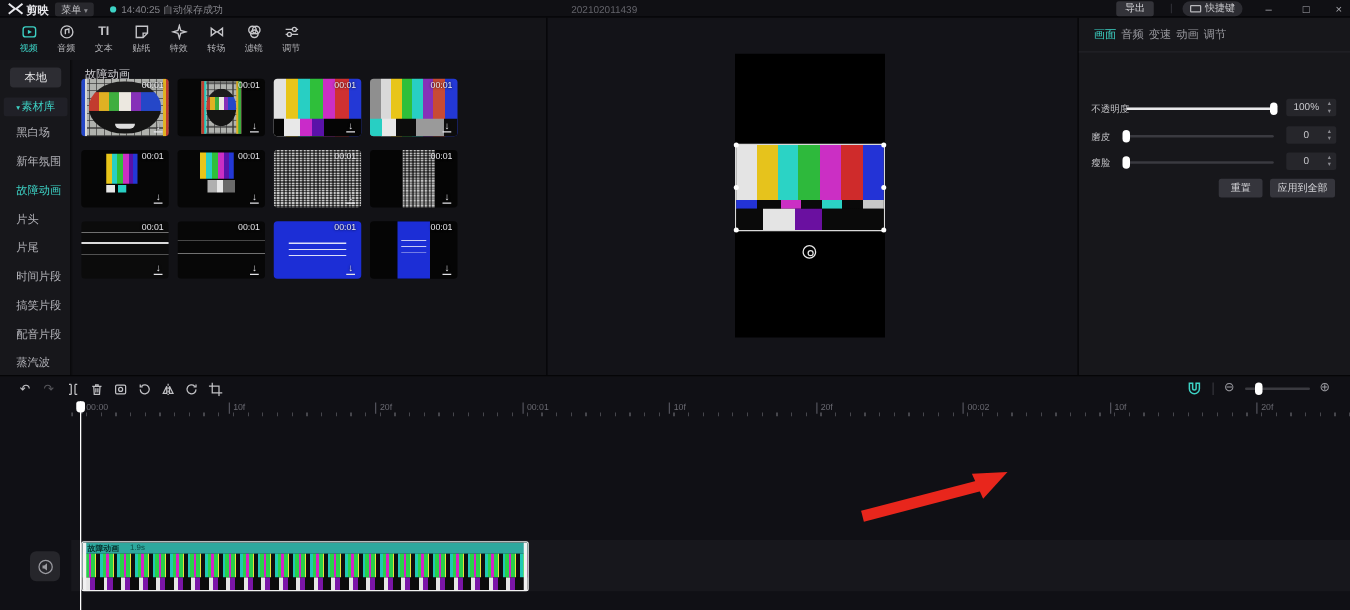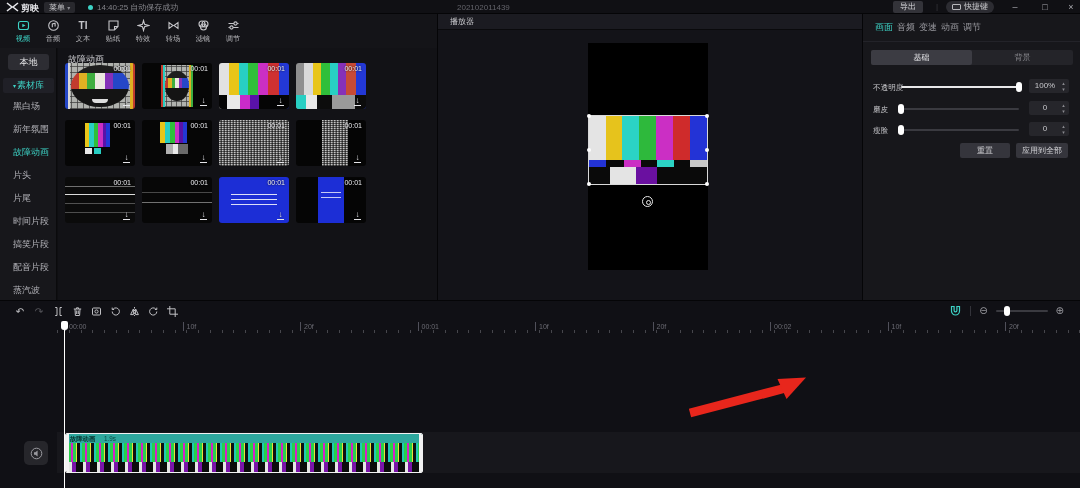--- a/index.html
+++ b/index.html
@@ -112,21 +112,21 @@
   .stab.active{background:#3c3c43;color:#ededf0}
   .srow{position:absolute;left:0;width:218px;height:16px}
   .srow .slabel{position:absolute;left:10px;top:4px;font-size:8px;color:#c2c2c6;transform-origin:left;transform:scale(.95)}
   .track{position:absolute;left:38px;top:8px;width:118px;height:2px;background:#3a3a40;border-radius:1px}
   .fill{position:absolute;left:0;top:0;height:2px;background:#e8e8ea;border-radius:1px}
   .knob{position:absolute;top:-4px;width:6px;height:10px;background:#fff;border-radius:3px}
   .vbox{position:absolute;left:166px;top:1px;width:40px;height:14px;background:#26262b;border-radius:2px;font-size:8px;color:#c8c8cc;text-align:center;line-height:14px;padding-right:8px}
   .stepper{position:absolute;right:2px;top:1px;width:7px;display:flex;flex-direction:column;align-items:center}
   .stepper span{font-size:5px;line-height:6px;color:#8a8a90}
   .ibtn{position:absolute;top:129px;height:15px;background:#35353c;border-radius:2px;font-size:8px;color:#d4d4d8;text-align:center;line-height:15px}
-  #reset-btn{right:70px;width:50px}
+  #reset-btn{right:70px;width:35px}
   #apply-btn{right:12px;width:52px}
 
   
   #timeline{position:absolute;left:0;top:300px;width:1080px;height:188px;background:#101015;border-top:1px solid #050507}
   #tl-tools{position:absolute;left:14px;top:3px;display:flex;gap:7px;align-items:center;height:14px}
   .tool{width:12px;height:12px;display:flex;align-items:center;justify-content:center;font-size:10px;color:#c0c0c4}
   .tool svg{stroke:#c0c0c4;fill:none;stroke-width:1}
   .tool.dim,.tool.dim svg{color:#55555a;stroke:#55555a}
   #tl-right{position:absolute;right:16px;top:3px;display:flex;gap:8px;align-items:center;height:14px}
   .zoomsym{font-size:10px;color:#9a9aa0;line-height:12px}
@@ -353,21 +353,20 @@
           <span class="dur">00:01</span>
           <span class="dl">
             <span class="dla">↓</span>
             <span class="dlb"></span>
           </span>
         </div>
       </div>
   </div>
 
   <div id="player">
-    <div id="player-header">播放器</div>
     <div id="pv-black">
       <div id="pv-bars">
         <div class="bars-r1"></div>
         <div class="bars-r2"></div>
         <div class="bars-r3"></div>
         <span class="hdl" style="left:-2px;top:-2px"></span>
         <span class="hdl" style="right:-2px;top:-2px"></span>
         <span class="hdl" style="left:-2px;bottom:-2px"></span>
         <span class="hdl" style="right:-2px;bottom:-2px"></span>
         <span class="hdl" style="left:-2px;top:32px"></span>
@@ -377,24 +376,20 @@
     </div>
   </div>
 
   <div id="inspector">
     <div id="insp-tabs">
       <span class="itab active">画面</span>
       <span class="itab">音频</span>
       <span class="itab">变速</span>
       <span class="itab">动画</span>
       <span class="itab">调节</span>
-    </div>
-    <div id="subtabs">
-      <span class="stab active">基础</span>
-      <span class="stab">背景</span>
     </div>
 
     <div class="srow" style="top:64px">
       <span class="slabel">不透明度</span>
       <span class="track">
           <span class="fill" style="width: 100%;"></span>
           <span class="knob" style="left: calc(100% - 3px);"></span>
         </span>
       <span class="vbox"><span>100%</span><span class="stepper">
             <span>▴</span>

